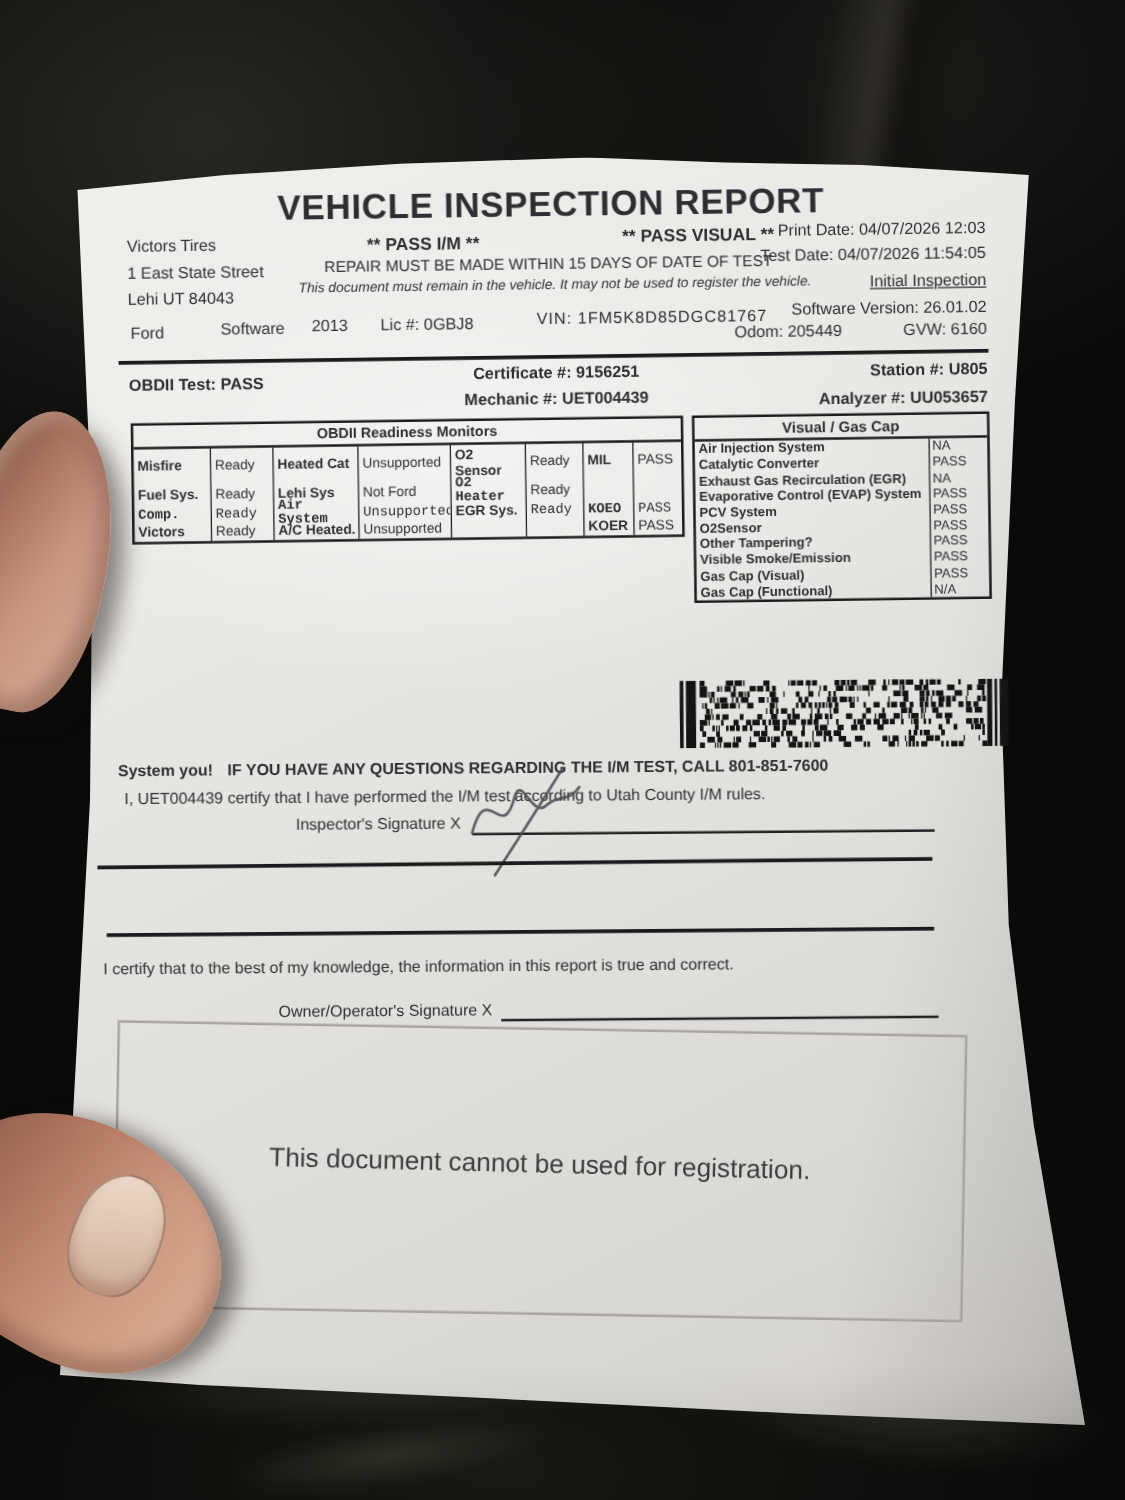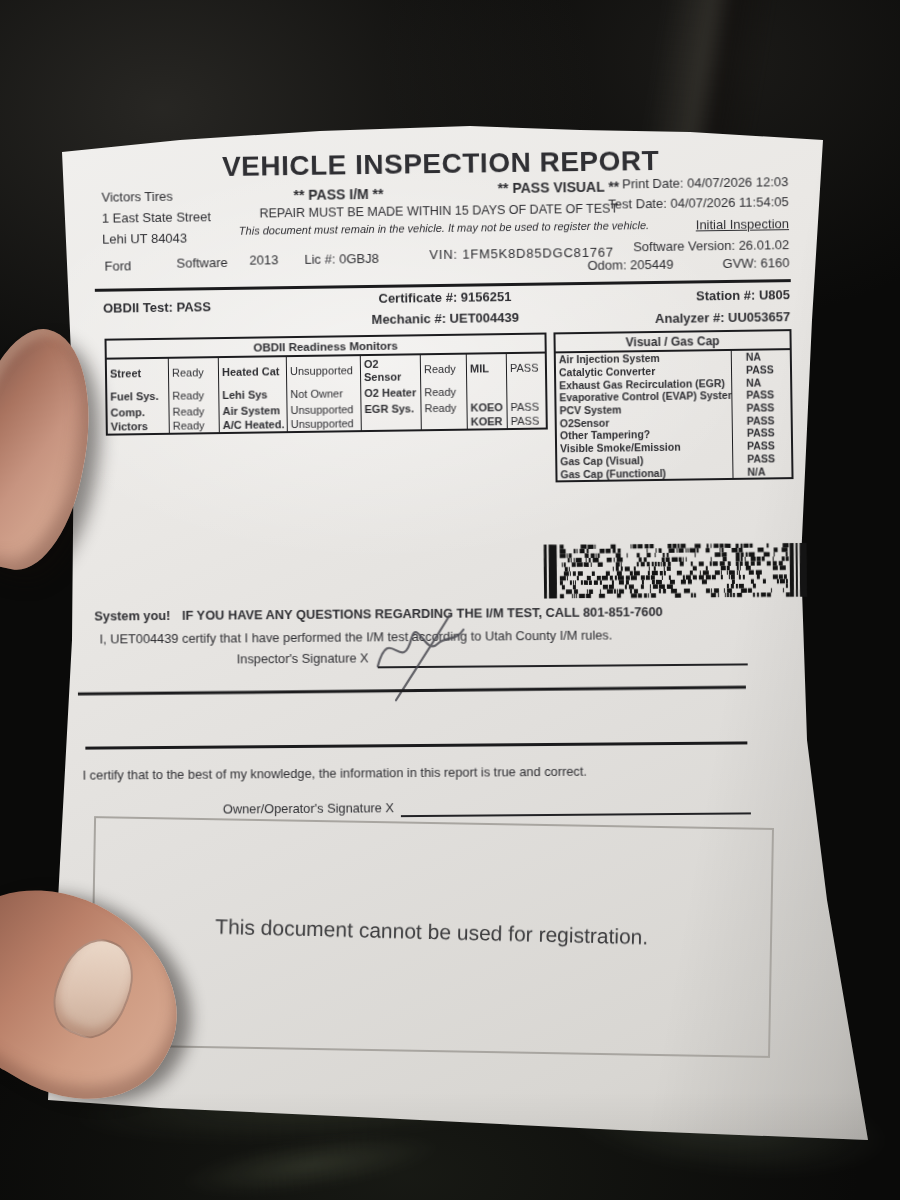--- a/index.html
+++ b/index.html
@@ -53,35 +53,35 @@
   .obd{position:absolute;left:104px;top:334px;width:442px;border:2px solid #1c1c1f;box-sizing:border-box;}
   .obd-head{height:17px;border-bottom:2px solid #1c1c1f;display:flex;align-items:center;
     justify-content:center;font-weight:bold;font-size:11.5px;}
   .obd-body{display:flex;height:74px;}
   .obd-col{box-sizing:border-box;border-right:1.5px solid #1c1c1f;padding-left:3px;overflow:hidden;}
   .obd-col:last-child{border-right:none;}
   .obd-col:nth-child(odd){font-weight:bold;}
   .obd-col .ln{display:flex;align-items:center;font-size:11px;line-height:11px;}
   .obd-col .ln:nth-child(1){height:28px;}
   .obd-col .ln:nth-child(2){height:18px;}
-  .obd-col .ln:nth-child(3){height:14px;}
+  .obd-col .ln:nth-child(3){height:14px;font-family:Liberation Mono, monospace;}
   .obd-col .ln:nth-child(4){height:14px;}
   .obd-col.wrap .ln:nth-child(1){height:14px;align-items:flex-end;}
   .obd-col.wrap .ln:nth-child(2){height:14px;}
   .obd-col.wrap .ln:nth-child(3){height:18px;}
   .c0{width:62px;} .c1{width:50px;} .c2{width:68px;} .c3{width:74px;}
   .c4{width:60px;} .c5{width:46px;} .c6{width:40px;} .c7{flex:1;}
   
   .vis{position:absolute;left:553px;top:334px;width:238px;border:2px solid #1c1c1f;box-sizing:border-box;}
   .vis-head{height:17px;border-bottom:2px solid #1c1c1f;display:flex;align-items:center;
     justify-content:center;font-weight:bold;font-size:12px;}
   .vis-row{display:flex;height:12.7px;align-items:center;}
   .vis-label{flex:1;padding-left:3px;font-weight:bold;font-size:10.5px;white-space:nowrap;overflow:hidden;}
   .vis-val{width:44px;align-self:stretch;display:flex;align-items:center;
-    border-left:1.5px solid #1c1c1f;padding-left:14px;font-size:10.5px;font-weight:bold;}
+    border-left:1.5px solid #1c1c1f;padding-left:2px;font-size:10.5px;}
   
   .barcode{position:absolute;left:540px;top:547px;width:266px;height:54px;transform:rotate(.4deg);}
   
   .sig{position:absolute;left:366px;top:610px;}
   
   .regbox{position:absolute;left:92px;top:822px;width:680px;height:230px;box-sizing:border-box;
     border:2px solid #a8a5a0;}
   .regtext{padding-top:96px;text-align:center;font-size:21px;color:#3c3c3e;transform:rotate(.4deg);}
   
   .thumb{position:absolute;left:-30px;top:328px;width:116px;height:242px;z-index:6;
@@ -140,40 +140,40 @@
     <div class="a b f13" style="left:103px;top:296px;">OBDII Test: PASS</div>
     <div class="a ctr b f13" style="left:300px;top:290px;width:290px;">Certificate #: 9156251</div>
     <div class="a ctr b f13" style="left:300px;top:311px;width:290px;">Mechanic #: UET004439</div>
     <div class="a rgt b f13" style="left:600px;top:292px;width:190px;">Station #: U805</div>
     <div class="a rgt b f13" style="left:600px;top:314px;width:190px;">Analyzer #: UU053657</div>
 
     <div class="obd">
       <div class="obd-head">OBDII Readiness Monitors</div>
       <div class="obd-body">
         <div class="obd-col c0">
-          <div class="ln">Street</div>
+          <div class="ln">Misfire</div>
           <div class="ln">Fuel Sys.</div>
           <div class="ln">Comp.</div>
           <div class="ln">Victors</div>
         </div>
         <div class="obd-col c1">
           <div class="ln">Ready</div>
           <div class="ln">Ready</div>
           <div class="ln">Ready</div>
           <div class="ln">Ready</div>
         </div>
         <div class="obd-col c2">
           <div class="ln">Heated Cat</div>
           <div class="ln">Lehi Sys</div>
           <div class="ln">Air System</div>
           <div class="ln">A/C Heated.</div>
         </div>
         <div class="obd-col c3">
           <div class="ln">Unsupported</div>
-          <div class="ln">Not Owner</div>
+          <div class="ln">Not Ford</div>
           <div class="ln">Unsupported</div>
           <div class="ln">Unsupported</div>
         </div>
         <div class="obd-col c4 wrap">
           <div class="ln">O2</div>
           <div class="ln">Sensor</div>
           <div class="ln">O2 Heater</div>
           <div class="ln">EGR Sys.</div>
         </div>
         <div class="obd-col c5">

